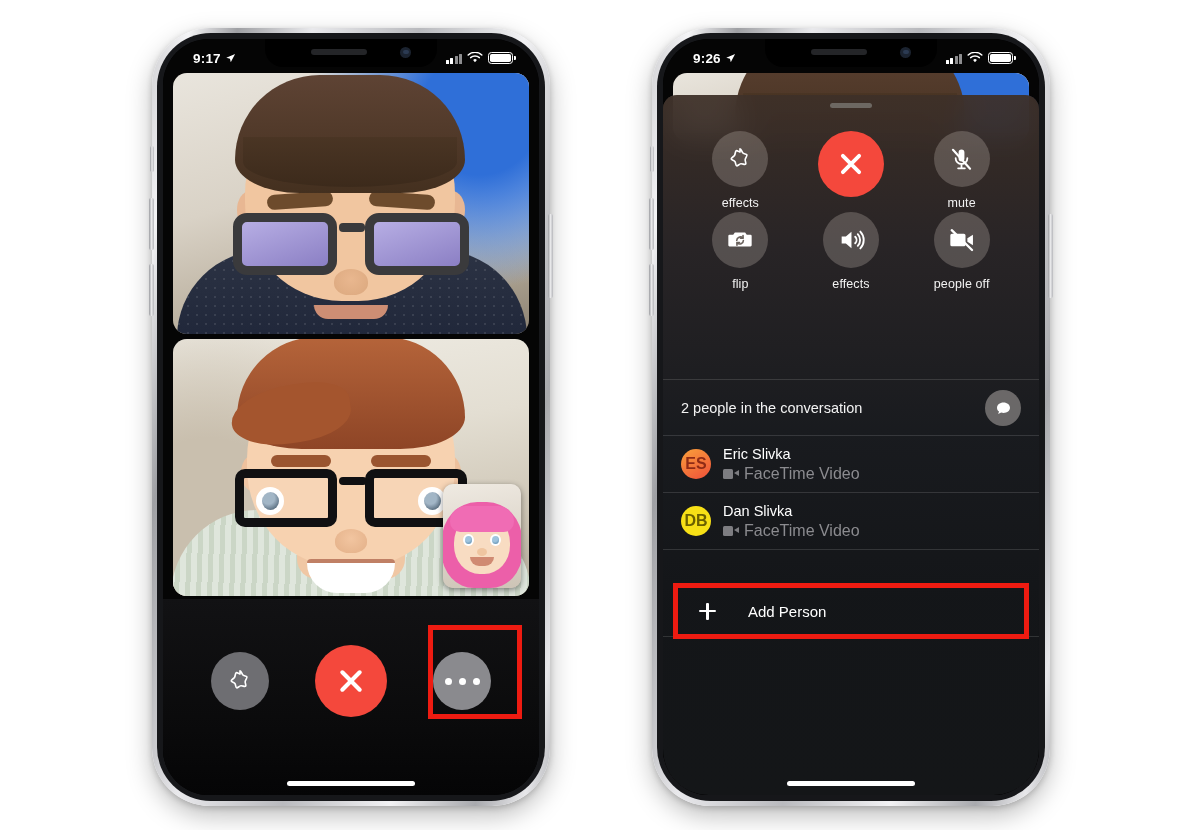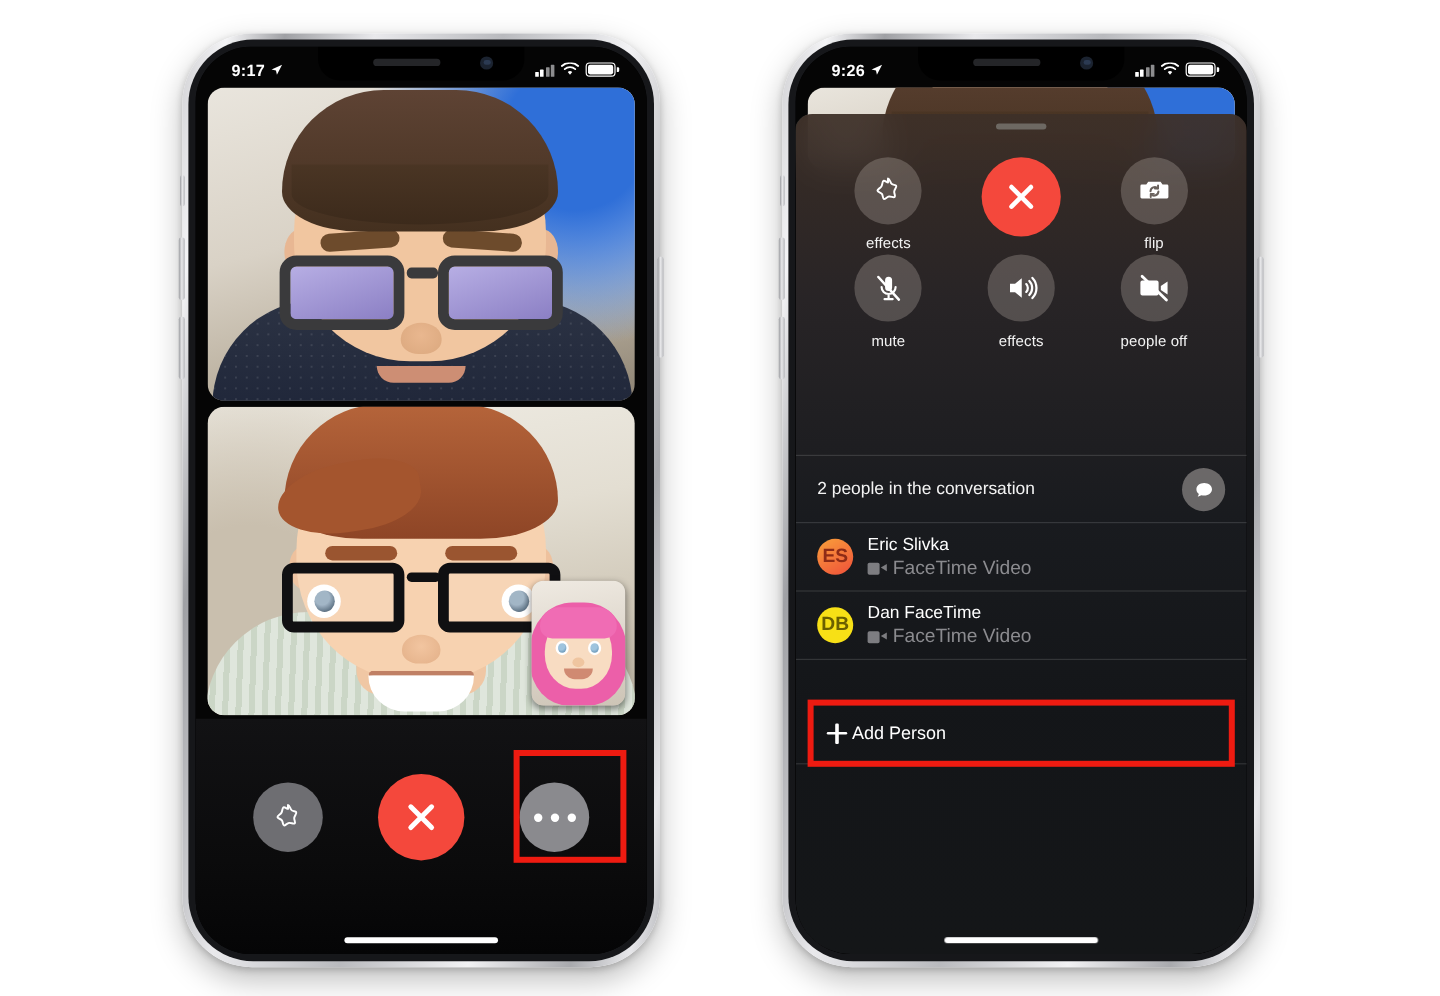--- a/index.html
+++ b/index.html
@@ -261,22 +261,22 @@
   .avatar.es { background: linear-gradient(150deg,#f9a03a,#ef4f3a); color:#8e2b16; }
   .avatar.db { background:#f7e016; color:#6b6000; }
   .pmeta { display:flex; flex-direction:column; gap: 3px; }
   .pname { font-size: 14.5px; color:#fff; }
   .pstat { font-size: 16px; color:#8b8b8f; display:flex; align-items:center; gap:5px; }
   .cam-ic { width: 16px; height: 10px; position:relative; display:inline-block; }
   .cam-ic b { position:absolute; left:0; top:0; width:10px; height:10px; background:#7d7d81; border-radius:1.5px; display:block; }
   .cam-ic s { position:absolute; right:0; top:1.5px; width:0; height:0; text-decoration:none;
               border-top:3.5px solid transparent; border-bottom:3.5px solid transparent; border-right:5px solid #7d7d81; }
 
-  .add-person { position:absolute; left:6px; right:0; top: 492px; height: 48px;
-                display:flex; align-items:center; gap: 4px; padding: 0 20px; }
+  .add-person { position:absolute; left:16px; right:0; top: 492px; height: 48px;
+                display:flex; align-items:center; gap: 32px; padding: 0 20px; }
   .plus { width: 17px; height:17px; position:relative; }
   .plus::before, .plus::after { content:""; position:absolute; background:#fff; border-radius:1px; }
   .plus::before { left:0; top:7.2px; width:17px; height:2.6px; }
   .plus::after  { top:0; left:7.2px; height:17px; width:2.6px; }
   .add-label { font-size: 15px; color:#fff; }
 </style>
 </head>
 <body>
 
 <div class="stage">
@@ -444,38 +444,38 @@
               <div class="knob end">
                 <svg width="30" height="30" viewBox="0 0 24 24">
                   <path d="M5.5 5.5 L18.5 18.5 M18.5 5.5 L5.5 18.5" stroke="#fff" stroke-width="3.1" stroke-linecap="round"></path>
                 </svg>
               </div>
               <span class="lbl empty"></span>
             </div>
 
             <div class="ctrl">
               <div class="knob">
+                <svg width="27" height="27" viewBox="0 0 24 24">
+                  <path d="M12 3.2a2.6 2.6 0 0 1 2.6 2.6v5.4A2.6 2.6 0 0 1 12 13.8a2.6 2.6 0 0 1-2.6-2.6V5.8A2.6 2.6 0 0 1 12 3.2z" fill="#fff"></path>
+                  <path d="M6.8 10.8a5.2 5.2 0 0 0 10.4 0M12 16v3.2M9 19.8h6" stroke="#fff" stroke-width="1.6" fill="none" stroke-linecap="round"></path>
+                  <path d="M4.4 3.4 19.6 20.2" stroke="#fff" stroke-width="1.9" stroke-linecap="round"></path>
+                </svg>
+              </div>
+              <span class="lbl">mute</span>
+            </div>
+
+            <div class="ctrl">
+              <div class="knob">
                 <svg width="28" height="28" viewBox="0 0 24 24">
                   <path d="M3 7.5h3.2l1.4-2h8.8l1.4 2H21a1 1 0 0 1 1 1v8a1 1 0 0 1-1 1H3a1 1 0 0 1-1-1v-8a1 1 0 0 1 1-1z" fill="#fff"></path>
                   <path d="M9.2 12.4a3.1 3.1 0 0 1 5.3-2.1M14.9 12.4a3.1 3.1 0 0 1-5.3 2.1" stroke="#6a625d" stroke-width="1.4" fill="none" stroke-linecap="round"></path>
                   <path d="M14.6 8.2v2.2h-2.2M9.4 16.4v-2.2h2.2" stroke="#6a625d" stroke-width="1.4" fill="none" stroke-linecap="round" stroke-linejoin="round"></path>
                 </svg>
               </div>
               <span class="lbl">flip</span>
-            </div>
-
-            <div class="ctrl">
-              <div class="knob">
-                <svg width="27" height="27" viewBox="0 0 24 24">
-                  <path d="M12 3.2a2.6 2.6 0 0 1 2.6 2.6v5.4A2.6 2.6 0 0 1 12 13.8a2.6 2.6 0 0 1-2.6-2.6V5.8A2.6 2.6 0 0 1 12 3.2z" fill="#fff"></path>
-                  <path d="M6.8 10.8a5.2 5.2 0 0 0 10.4 0M12 16v3.2M9 19.8h6" stroke="#fff" stroke-width="1.6" fill="none" stroke-linecap="round"></path>
-                  <path d="M4.4 3.4 19.6 20.2" stroke="#fff" stroke-width="1.9" stroke-linecap="round"></path>
-                </svg>
-              </div>
-              <span class="lbl">mute</span>
             </div>
 
             <div class="ctrl">
               <div class="knob">
                 <svg width="28" height="28" viewBox="0 0 24 24">
                   <path d="M4 9h3.6L12.4 5v14L7.6 15H4z" fill="#fff"></path>
                   <path d="M15.6 9.2a4 4 0 0 1 0 5.6M17.8 7a7.2 7.2 0 0 1 0 10M20 4.8a10.4 10.4 0 0 1 0 14.4" stroke="#fff" stroke-width="1.6" fill="none" stroke-linecap="round"></path>
                 </svg>
               </div>
               <span class="lbl">effects</span>
@@ -516,21 +516,21 @@
                   </span>
                 <span>FaceTime Video</span>
               </span>
             </span>
           </div>
           <div class="divider" style="top:397px"></div>
 
           <div class="person p2">
             <span class="avatar db">DB</span>
             <span class="pmeta">
-              <span class="pname">Dan FaceTime</span>
+              <span class="pname">Dan Slivka</span>
               <span class="pstat">
                 <span class="cam-ic">
                     <b></b>
                     <s></s>
                   </span>
                 <span>FaceTime Video</span>
               </span>
             </span>
           </div>
           <div class="divider" style="top:454px"></div>

